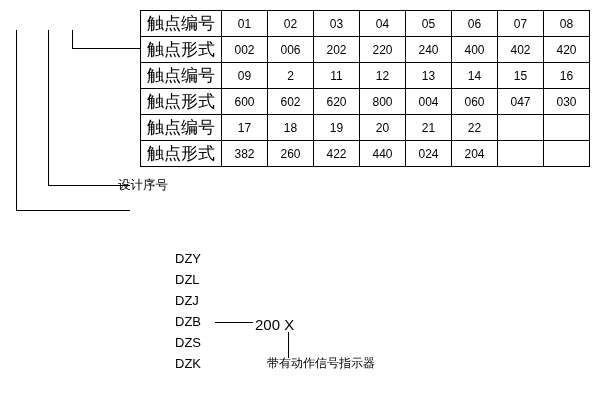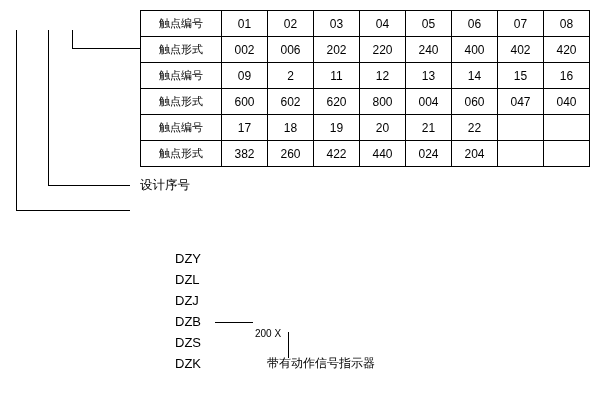--- a/index.html
+++ b/index.html
@@ -53,21 +53,21 @@
   table.contact-table td {
     border: 1px solid #000000;
     height: 25px;
     text-align: center;
     vertical-align: middle;
     font-size: 12px;
     padding: 0;
   }
   table.contact-table td.head {
     width: 80px;
-    font-size: 11px;
+    font-size: 17px;
     margin-top: 28px;
   }
   table.contact-table td.cell {
     width: 45px;
   }
 
   
   .hline {
     position: absolute;
     height: 0;
@@ -93,22 +93,22 @@
     font-size: 13px;
     line-height: 21px;
   }
   .series-list div {
     height: 21px;
   }
 
   .series-200 {
     position: absolute;
     left: 255px;
-    top: 328px;
-    font-size: 10px;
+    top: 316px;
+    font-size: 15px;
     white-space: nowrap;
   }
   .note-indicator {
     position: absolute;
     left: 258px;
     top: 355px;
     font-size: 12px;
     white-space: nowrap;
     margin-left: 9px;
   }
@@ -157,21 +157,21 @@
         </tr>
         <tr>
           <td class="head">触点形式</td>
           <td class="cell">600</td>
           <td class="cell">602</td>
           <td class="cell">620</td>
           <td class="cell">800</td>
           <td class="cell">004</td>
           <td class="cell">060</td>
           <td class="cell">047</td>
-          <td class="cell">040</td>
+          <td class="cell">030</td>
         </tr>
         <tr>
           <td class="head">触点编号</td>
           <td class="cell">17</td>
           <td class="cell">18</td>
           <td class="cell">19</td>
           <td class="cell">20</td>
           <td class="cell">21</td>
           <td class="cell">22</td>
           <td class="cell"></td>
@@ -190,21 +190,21 @@
         </tr>
       </tbody>
     </table>
   </div>
 
   <div class="vline" style="left:72px; top:30px; height:18px;"></div>
   <div class="hline" style="left:72px; top:48px; width:68px;"></div>
 
   <div class="vline" style="left:48px; top:30px; height:155px;"></div>
   <div class="hline" style="left:48px; top:185px; width:82px;"></div>
-  <div class="leader-label" style="left:140px; top:177px;">设计序号</div>
+  <div class="leader-label" style="left:118px; top:177px;">设计序号</div>
 
   <div class="vline" style="left:16px; top:30px; height:180px;"></div>
   <div class="hline" style="left:16px; top:210px; width:114px;"></div>
 
   <div class="series-list">
     <div>DZY</div>
     <div>DZL</div>
     <div>DZJ</div>
     <div>DZB</div>
     <div>DZS</div>

